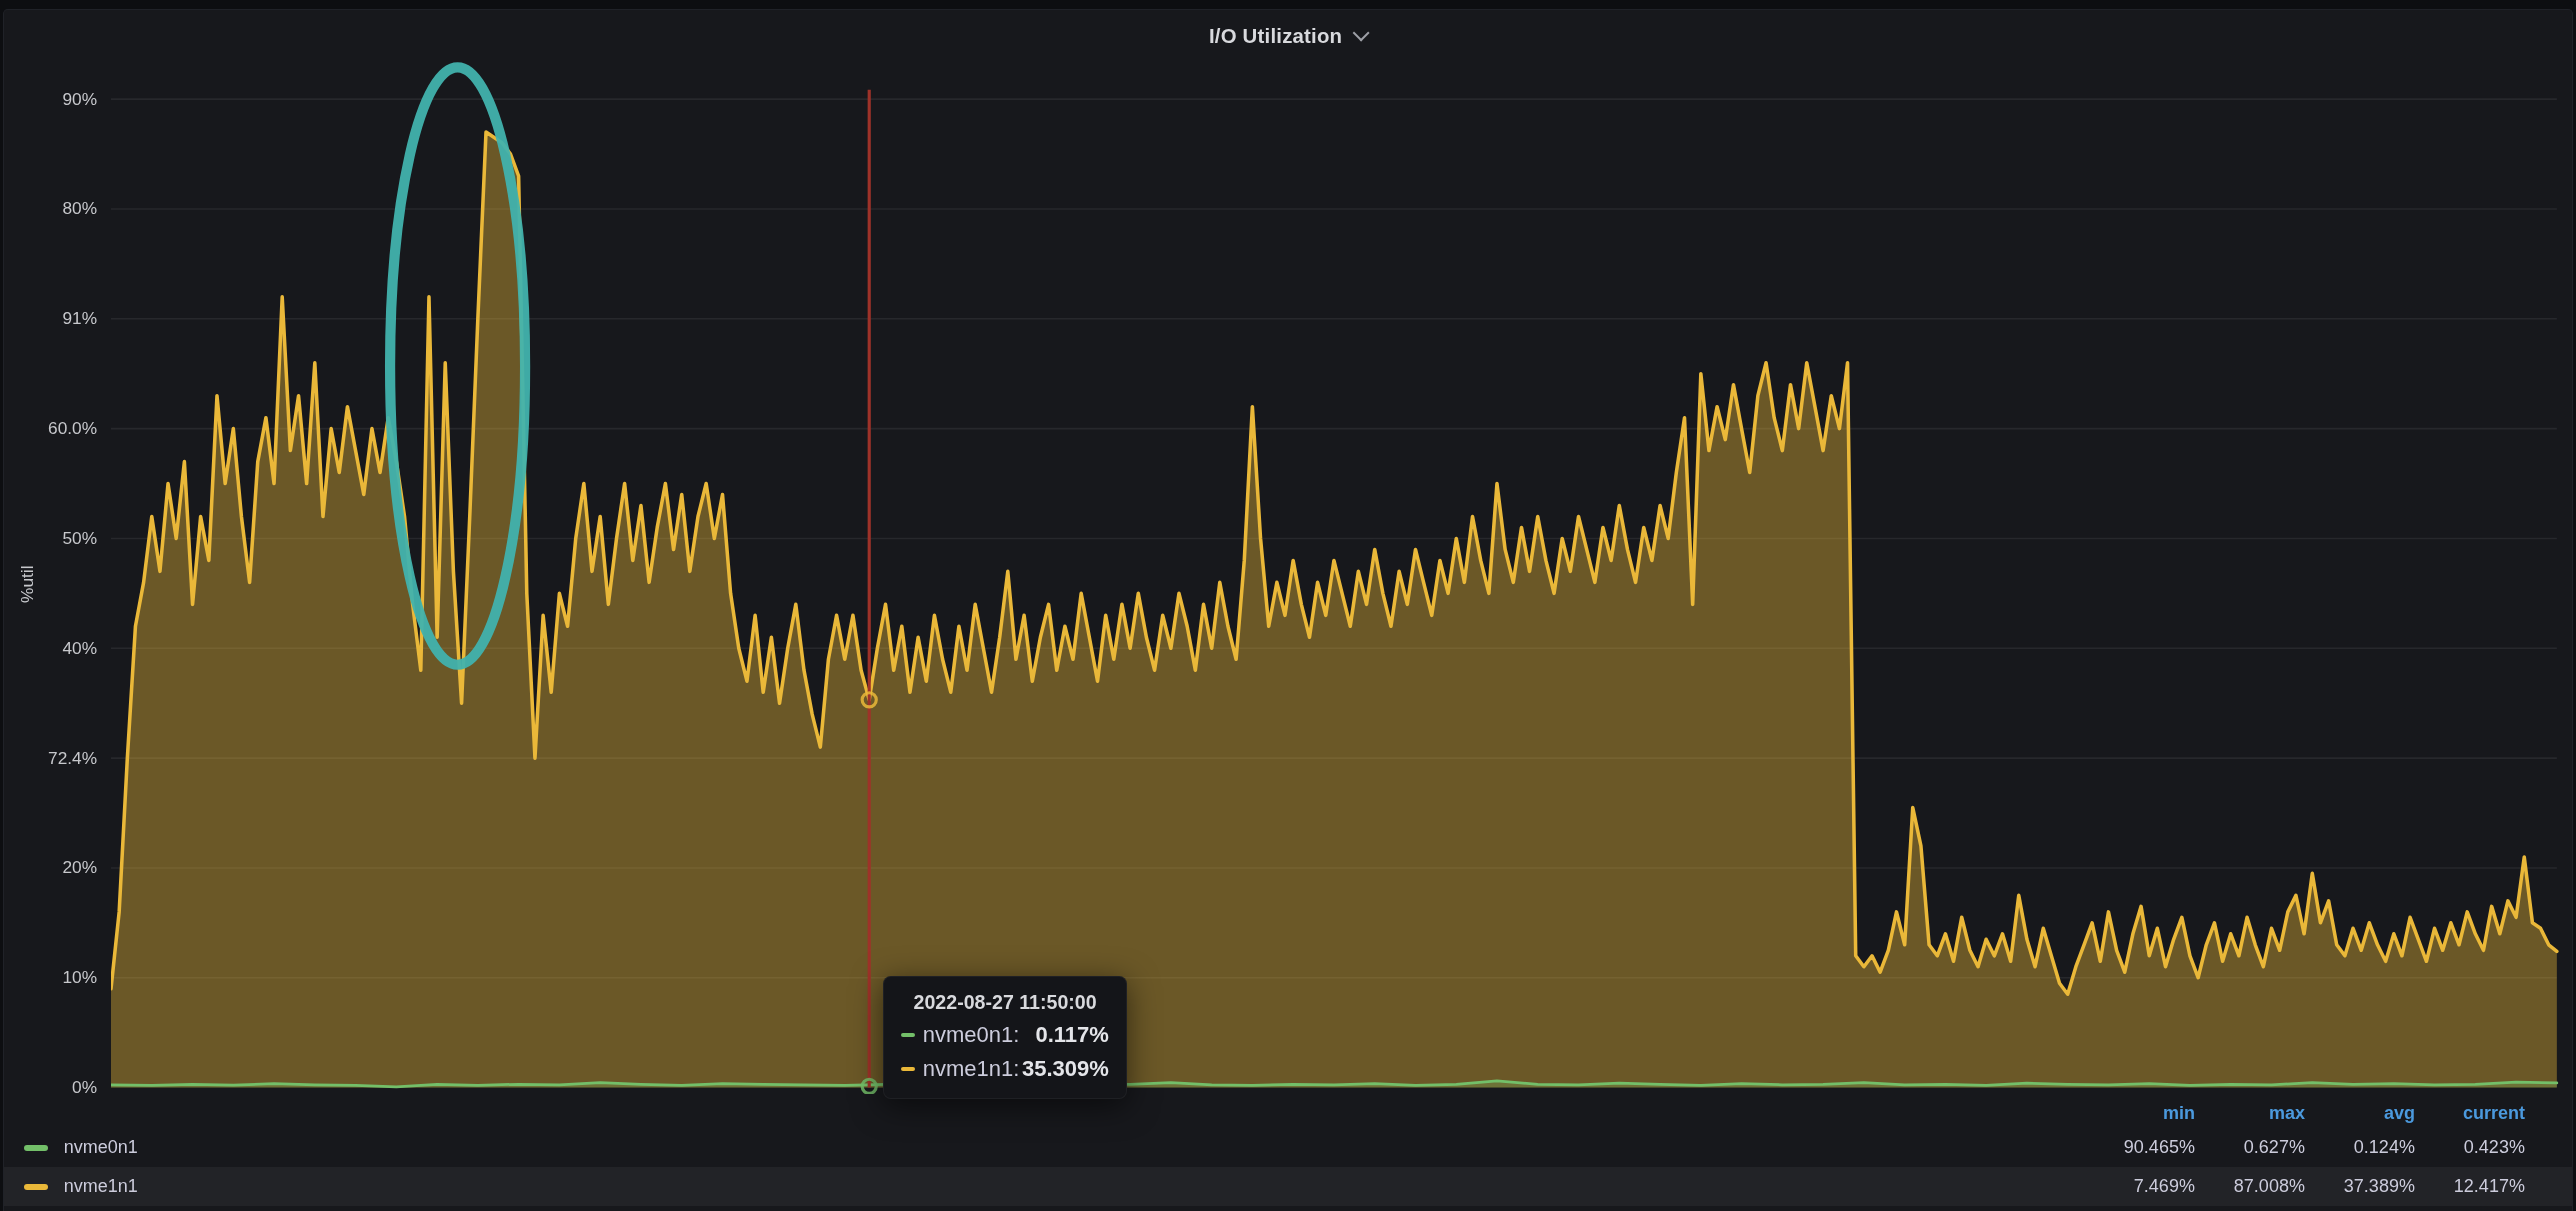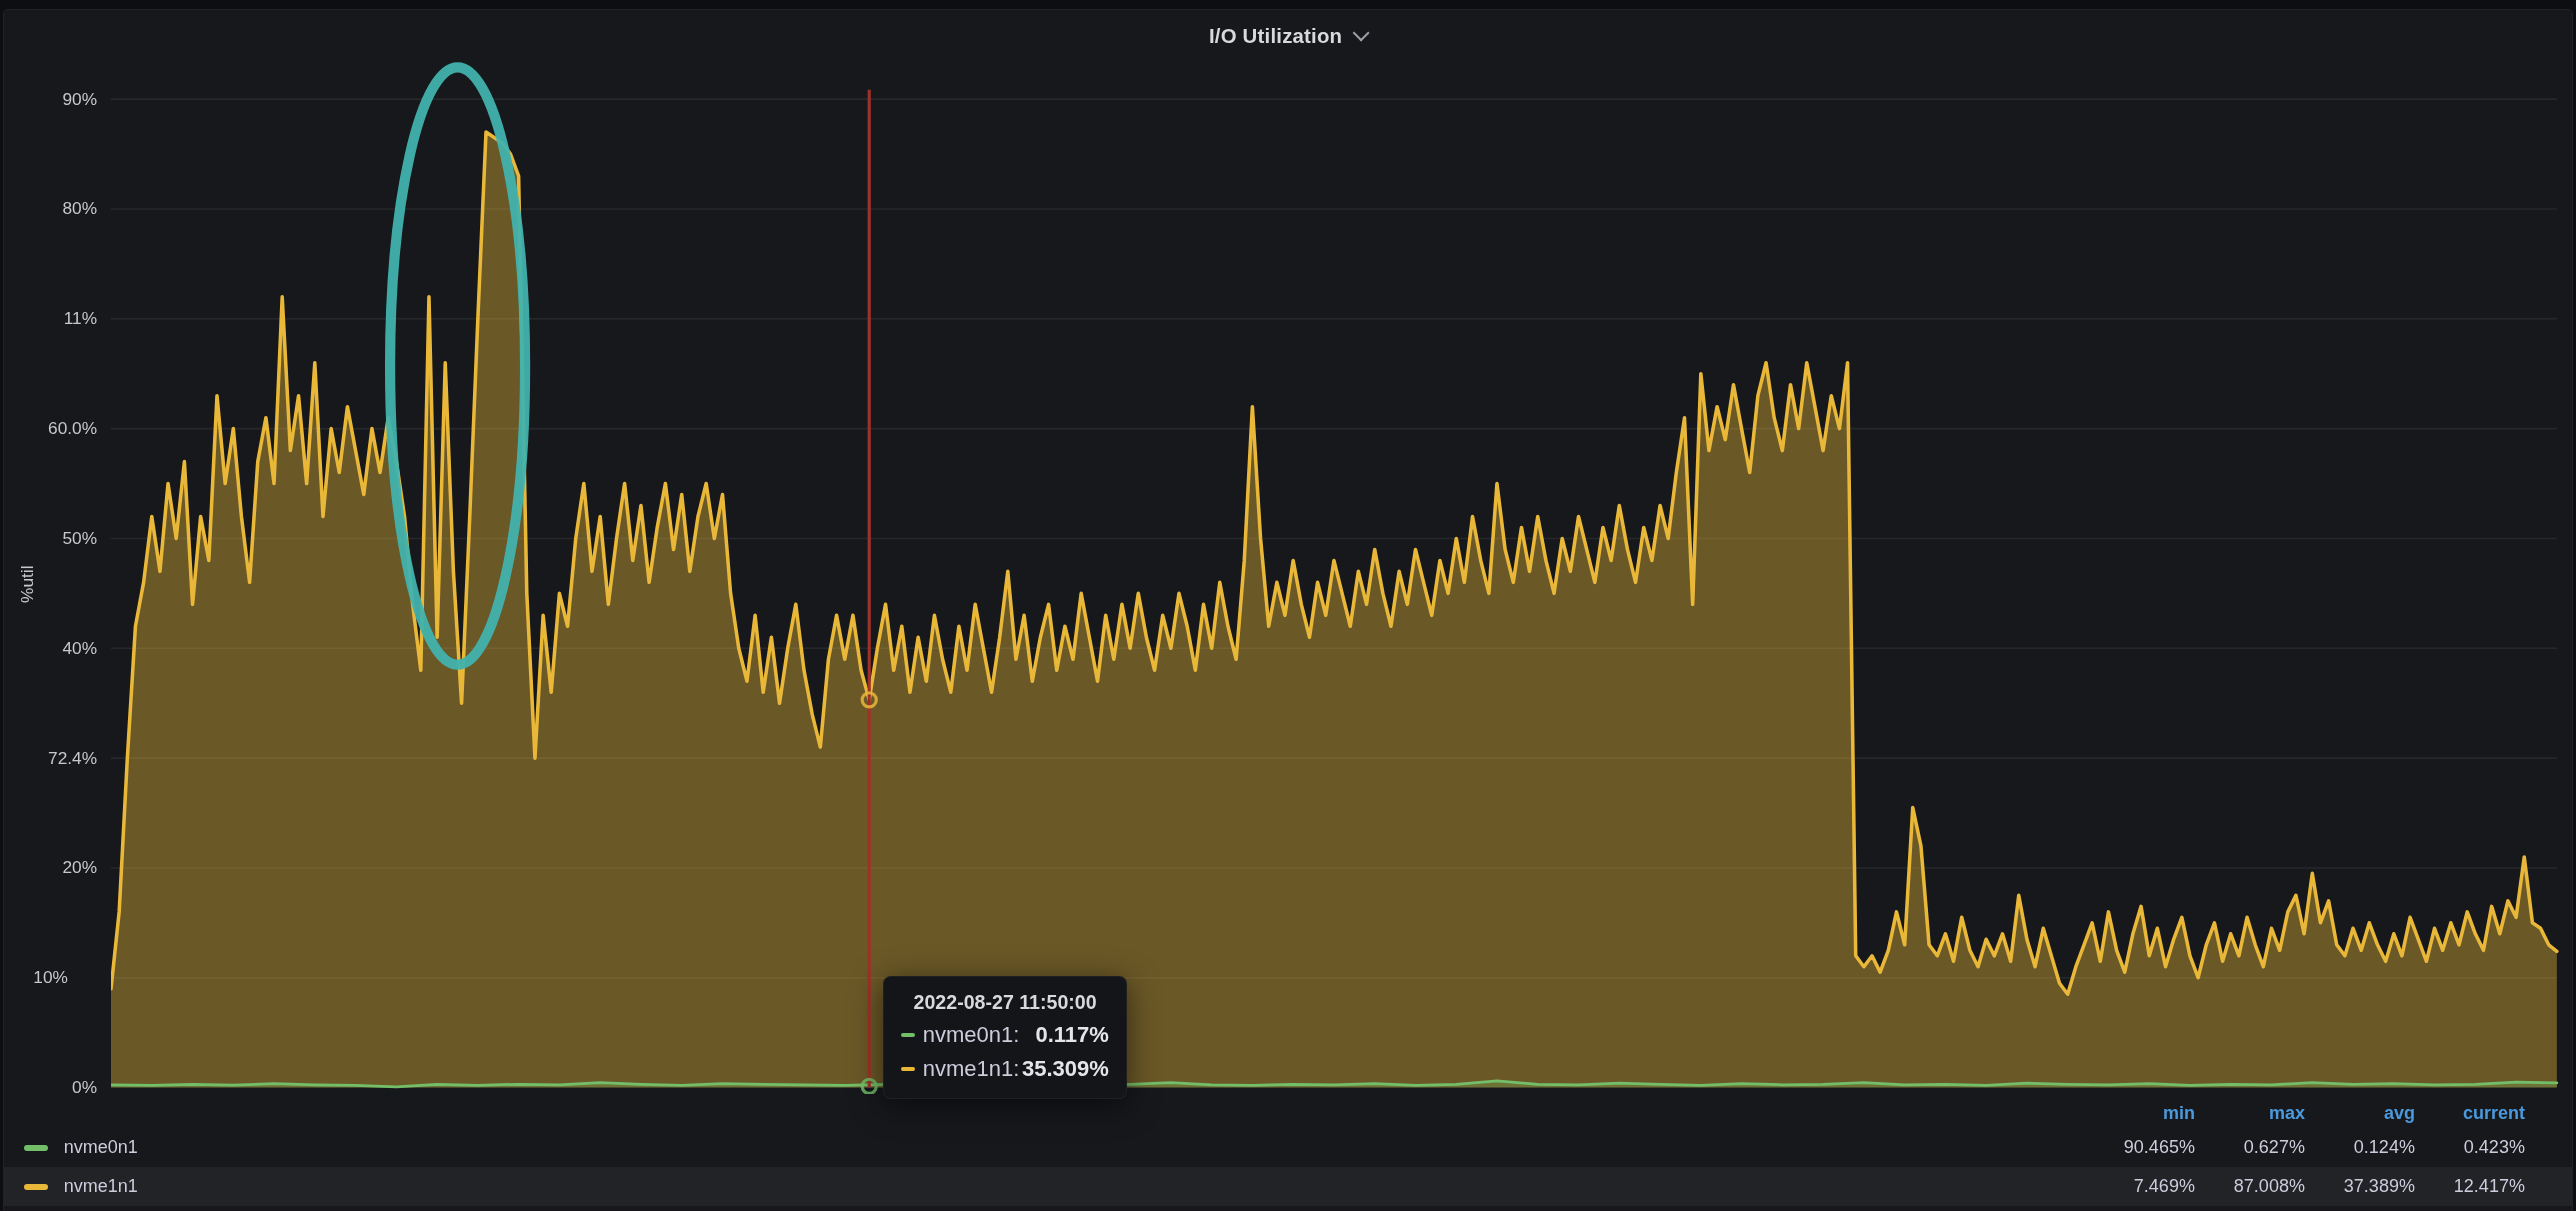--- a/index.html
+++ b/index.html
@@ -53,27 +53,27 @@
 
     <div class="panel-header">
       <span class="panel-title">I/O Utilization</span>
       <span class="chevron"></span>
     </div>
 
     <div class="y-axis-label">%util</div>
 
     <div id="yticks">
         <div class="ytick" style="top: 1067px;">0%</div>
-        <div class="ytick" style="top: 957px; text-align: center;">10%</div>
+        <div class="ytick" style="top: 957px;">10%</div>
         <div class="ytick" style="top: 847px;">20%</div>
         <div class="ytick" style="top: 738px;">72.4%</div>
         <div class="ytick" style="top: 628px;">40%</div>
         <div class="ytick" style="top: 518px;">50%</div>
         <div class="ytick" style="top: 408px;">60.0%</div>
-        <div class="ytick" style="top: 298px;">11%</div>
+        <div class="ytick" style="top: 298px;">91%</div>
         <div class="ytick" style="top: 188px;">80%</div>
         <div class="ytick" style="top: 79px;">90%</div>
       </div>
 
     <svg id="chart" width="2449" height="1050" viewBox="0 0 3117 1336" style="left: 107px; top: 34px;">
         <line x1="0" x2="3113" y1="1188.2222222222222" y2="1188.2222222222222" stroke="rgba(255,255,255,0.07)" stroke-width="2"></line>
         <line x1="0" x2="3113" y1="1048.4444444444443" y2="1048.4444444444443" stroke="rgba(255,255,255,0.07)" stroke-width="2"></line>
         <line x1="0" x2="3113" y1="908.6666666666667" y2="908.6666666666667" stroke="rgba(255,255,255,0.07)" stroke-width="2"></line>
         <line x1="0" x2="3113" y1="768.8888888888889" y2="768.8888888888889" stroke="rgba(255,255,255,0.07)" stroke-width="2"></line>
         <line x1="0" x2="3113" y1="629.1111111111111" y2="629.1111111111111" stroke="rgba(255,255,255,0.07)" stroke-width="2"></line>

